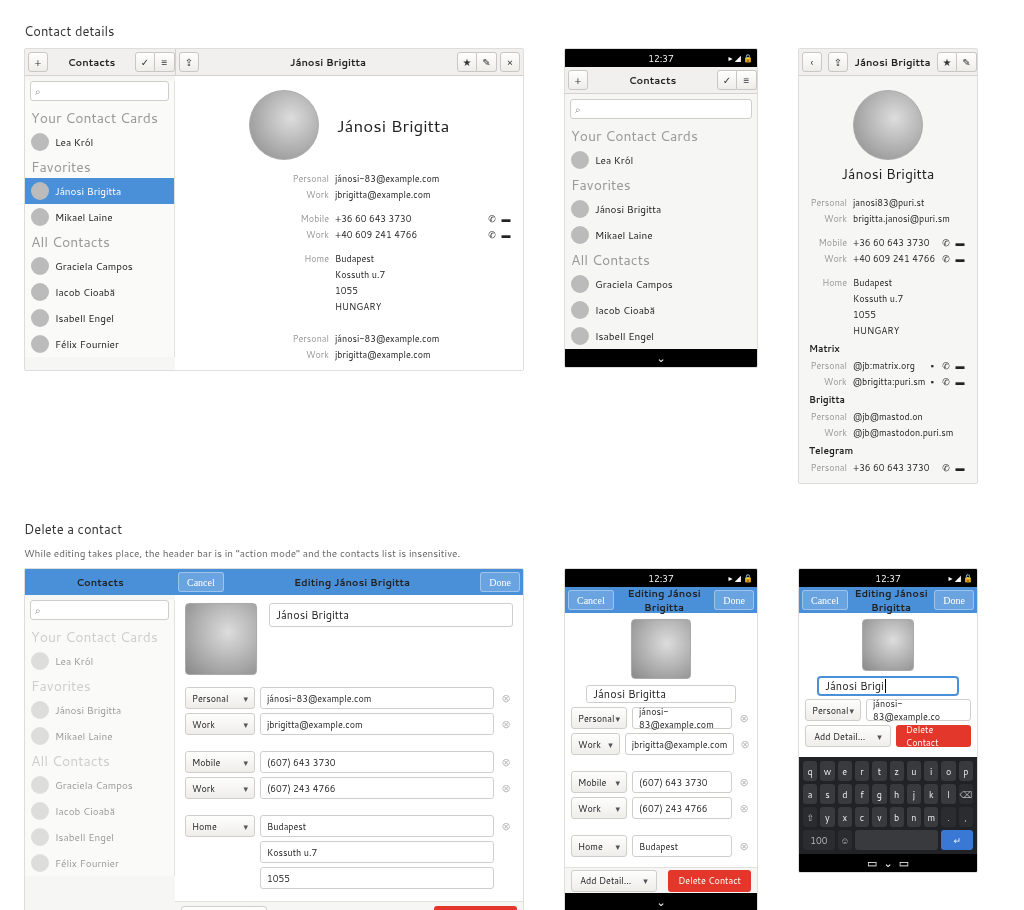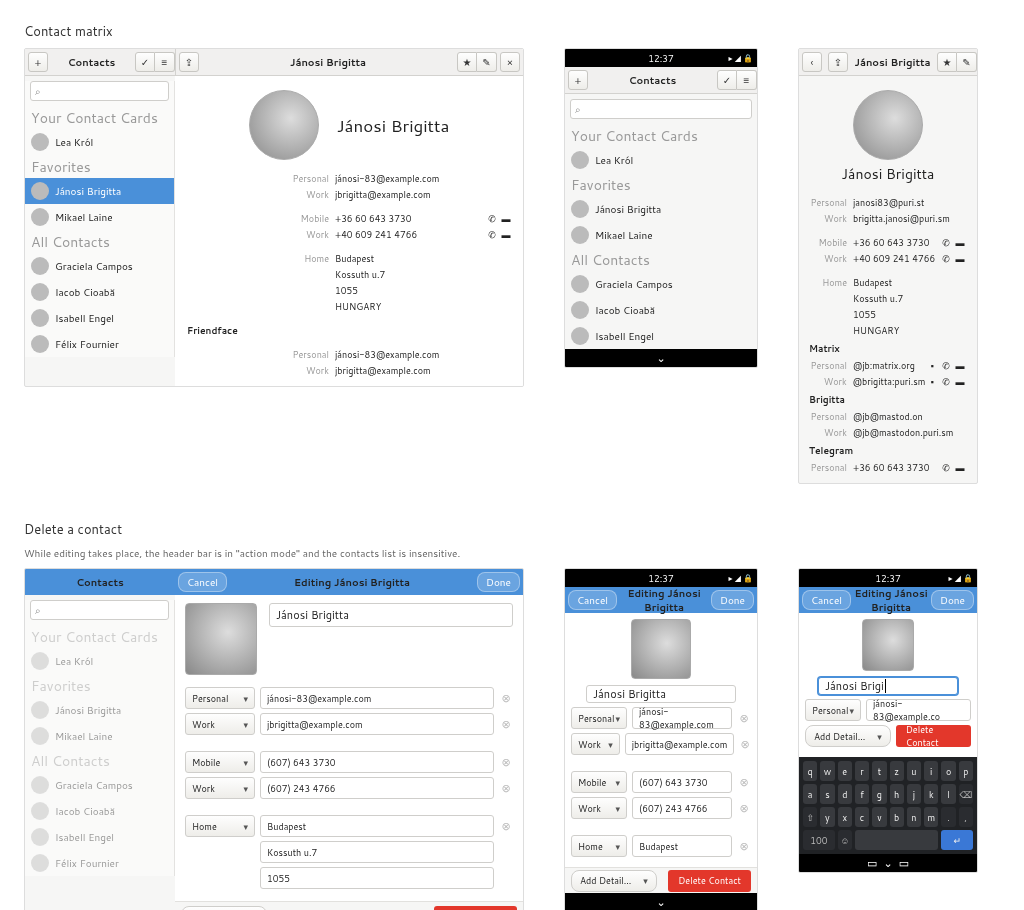--- a/index.html
+++ b/index.html
@@ -35,48 +35,48 @@
   .fval{flex:1;color:#222;}
   .ic{width:14px;text-align:center;font-size:9px;color:#222;}
   .spacer{height:8px;}
   .group-hdr{font-size:9px;font-weight:700;color:#222;margin:4px 0 2px 0;}
   .statusbar{height:18px;background:#000;display:flex;align-items:center;justify-content:center;color:#fff;font-size:9px;position:relative;}
   .statusbar .right{position:absolute;right:4px;display:flex;gap:4px;font-size:8px;}
   .bottombar{height:18px;background:#000;display:flex;align-items:center;justify-content:center;color:#fff;}
   
   .actionbar{height:26px;background:#4a90d9;display:flex;align-items:center;color:#fff;font-size:10px;}
   .actionbar .htitle{font-weight:700;}
-  .abtn{height:20px;padding:0 8px;margin:3px;background:rgba(255,255,255,.18);border:1px solid rgba(255,255,255,.35);border-radius:8px;display:inline-flex;align-items:center;}
+  .abtn{height:20px;padding:0 8px;margin:3px;background:rgba(255,255,255,.18);border:1px solid rgba(255,255,255,.35);border-radius:3px;display:inline-flex;align-items:center;font-family:Liberation Serif, serif;}
   .sidebar.dim .crow,.sidebar.dim .sec-label{opacity:.45;}
   .editpanel{background:#fff;flex:1;padding:8px 10px;}
   .edithero{display:flex;align-items:flex-start;gap:12px;}
   .edithero.stack{flex-direction:column;align-items:center;gap:6px;}
   .sqavatar{width:72px;height:72px;border-radius:4px;background:radial-gradient(circle at 60% 40%,#ddd,#888);border:1px solid #aaa;}
   .einput{height:24px;border:1px solid #cfcecb;border-radius:3px;background:#fff;padding:0 6px;font-size:11px;display:flex;align-items:center;flex:1;}
   .einput.focused{border-color:#4a90d9;box-shadow:0 0 0 1px #4a90d9;}
   .erow{display:flex;align-items:center;gap:5px;margin:4px 0;}
   .eselect{width:70px;height:22px;border:1px solid #cfcecb;border-radius:3px;background:linear-gradient(#fefefe,#eeede9);display:flex;align-items:center;padding:0 6px;font-size:9px;justify-content:space-between;}
   .eselect::after{content:"▾";color:#555;}
   .efield{flex:1;height:22px;border:1px solid #cfcecb;border-radius:3px;background:#fff;padding:0 6px;font-size:9px;display:flex;align-items:center;}
   .xrem{color:#bbb;font-size:11px;width:14px;text-align:center;}
   .footerbar{height:30px;border-top:1px solid #e2e1de;display:flex;align-items:center;padding:0 6px;gap:6px;}
-  .addbtn{height:22px;padding:0 8px;border:1px solid #cfcecb;border-radius:8px;background:linear-gradient(#fefefe,#eeede9);display:inline-flex;align-items:center;font-size:9px;gap:12px;}
+  .addbtn{height:22px;padding:0 8px;border:1px solid #cfcecb;border-radius:3px;background:linear-gradient(#fefefe,#eeede9);display:inline-flex;align-items:center;font-size:9px;gap:12px;}
   .addbtn::after{content:"▾";color:#555;}
   .delbtn{height:22px;padding:0 10px;background:#e3372b;color:#fff;border:none;border-radius:3px;font-size:9px;display:inline-flex;align-items:center;margin-left:auto;}
   
   .kbd{background:#202225;padding:4px;display:grid;grid-template-columns:repeat(10,1fr);gap:3px;}
   .key{height:20px;background:#383a3e;border-radius:3px;display:flex;align-items:center;justify-content:center;color:#eee;font-size:9px;}
   .key.wide{grid-column:span 2;}
   .key.alt{background:#2a2c30;color:#bbb;}
   .key.blue{background:#3a78d6;}
 </style>
 </head>
 <body>
 
-<h2 class="sec">Contact matrix</h2>
+<h2 class="sec">Contact details</h2>
 <div class="row">
 
   <div class="frame desktop">
     <div class="twocol">
       <div style="width:150px;">
         <div class="headerbar">
           <span class="hbtn">+</span>
           <span class="htitle">Contacts</span>
           <span class="hbtn-group">
             <span class="hbtn">✓</span>
@@ -165,21 +165,20 @@
             </div>
           <div class="frow">
               <span class="flabel"></span>
               <span class="fval">1055</span>
             </div>
           <div class="frow">
               <span class="flabel"></span>
               <span class="fval">HUNGARY</span>
             </div>
           <div class="spacer"></div>
-          <div style="margin-left:-88px;"><span class="group-hdr">Friendface</span></div>
           <div class="spacer"></div>
           <div class="frow">
               <span class="flabel">Personal</span>
               <span class="fval">jánosi-83@example.com</span>
             </div>
           <div class="frow">
               <span class="flabel">Work</span>
               <span class="fval">jbrigitta@example.com</span>
             </div>
         </div>

